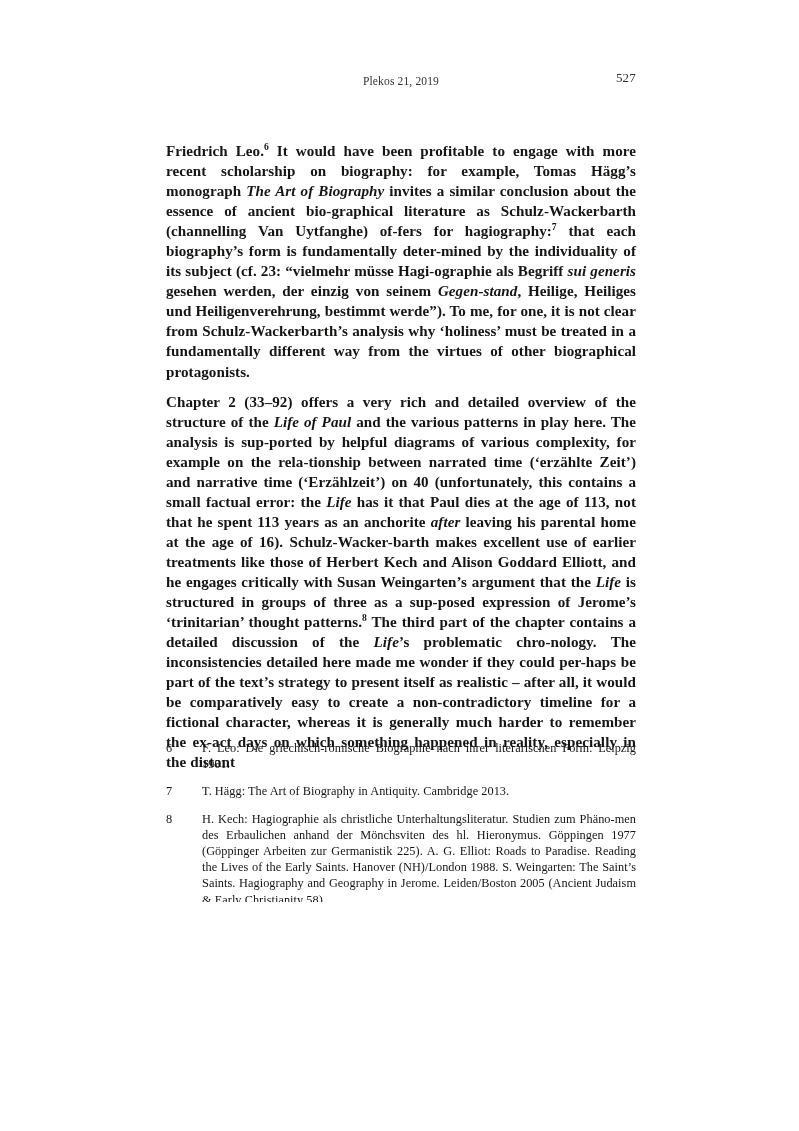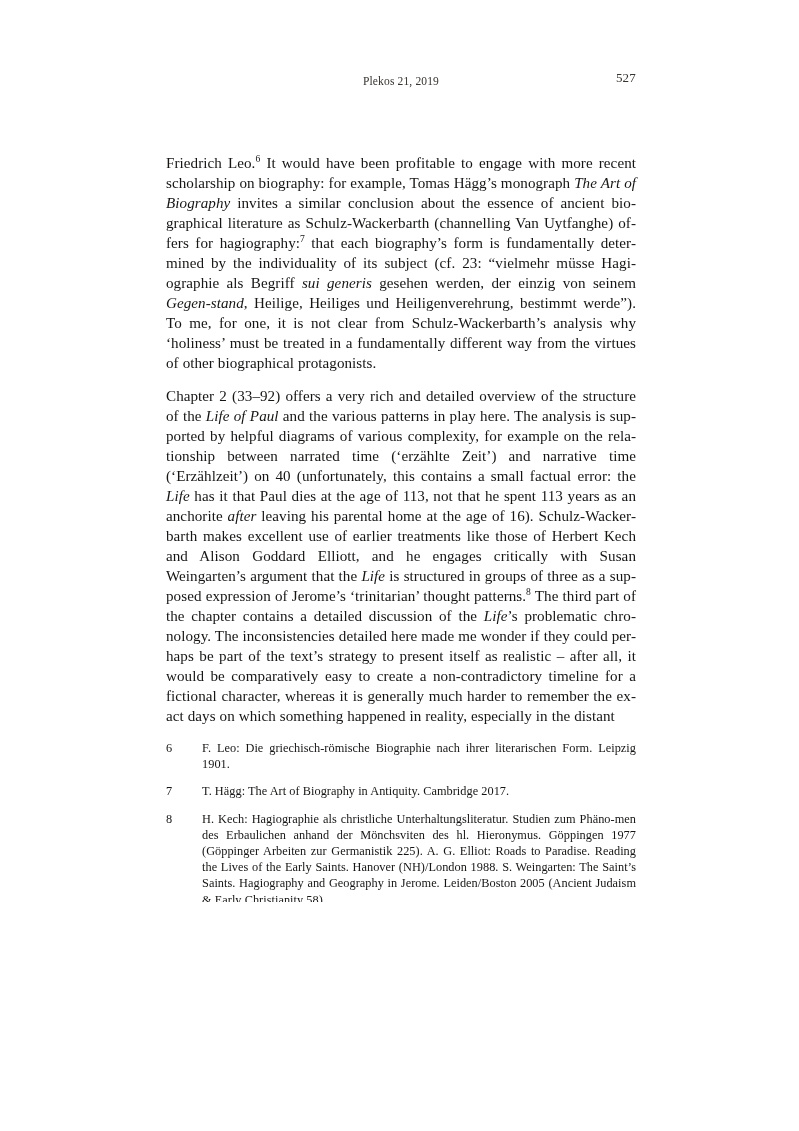--- a/index.html
+++ b/index.html
@@ -52,23 +52,24 @@
     left: 166px;
     top: 141px;
     width: 470px;
   }
   .para {
     font-size: 15.1px;
     line-height: 20.05px;
     text-align: justify;
     text-justify: inter-word;
     hyphens: manual;
-    margin: 12px 0 10px 0;
+    margin: 0 0 10px 0;
     letter-spacing: 0.06px;
     word-spacing: 0.1px;
+    font-weight: bold;
   }
   .para:last-child { margin-bottom: 0; }
   .para i, .para em {
     font-style: italic;
   }
   .fnref {
     font-size: 9.6px;
     vertical-align: super;
     line-height: 0;
     letter-spacing: 0;
@@ -119,21 +120,21 @@
     <p class="para">Chapter 2 (33–92) offers a very rich and detailed overview of the structure of the <i>Life of Paul</i> and the various patterns in play here. The analysis is sup-ported by helpful diagrams of various complexity, for example on the rela-tionship between narrated time (‘erzählte Zeit’) and narrative time (‘Erzählzeit’) on 40 (unfortunately, this contains a small factual error: the <i>Life</i> has it that Paul dies at the age of 113, not that he spent 113 years as an anchorite <i>after</i> leaving his parental home at the age of 16). Schulz-Wacker-barth makes excellent use of earlier treatments like those of Herbert Kech and Alison Goddard Elliott, and he engages critically with Susan Weingarten’s argument that the <i>Life</i> is structured in groups of three as a sup-posed expression of Jerome’s ‘trinitarian’ thought patterns.<sup class="fnref">8</sup> The third part of the chapter contains a detailed discussion of the <i>Life</i>’s problematic chro-nology. The inconsistencies detailed here made me wonder if they could per-haps be part of the text’s strategy to present itself as realistic – after all, it would be comparatively easy to create a non-contradictory timeline for a fictional character, whereas it is generally much harder to remember the ex-act days on which something happened in reality, especially in the distant</p>
   </div>
 
   <div class="footnotes">
     <div class="footnote">
       <span class="fn-num">6</span>
       <span class="fn-text">F. Leo: Die griechisch-römische Biographie nach ihrer literarischen Form. Leipzig 1901.</span>
     </div>
     <div class="footnote">
       <span class="fn-num">7</span>
-      <span class="fn-text">T. Hägg: The Art of Biography in Antiquity. Cambridge 2017.</span>
+      <span class="fn-text">T. Hägg: The Art of Biography in Antiquity. Cambridge 2013.</span>
     </div>
     <div class="footnote">
       <span class="fn-num">8</span>
       <span class="fn-text">H. Kech: Hagiographie als christliche Unterhaltungsliteratur. Studien zum Phäno-men des Erbaulichen anhand der Mönchsviten des hl. Hieronymus. Göppingen 1977 (Göppinger Arbeiten zur Germanistik 225). A.&nbsp;G. Elliot: Roads to Paradise. Reading the Lives of the Early Saints. Hanover (NH)/London 1988. S. Weingarten: The Saint’s Saints. Hagiography and Geography in Jerome. Leiden/Boston 2005 (Ancient Judaism &amp; Early Christianity 58).</span>
     </div>
   </div>
 
 </div>
 
 </body></html>

